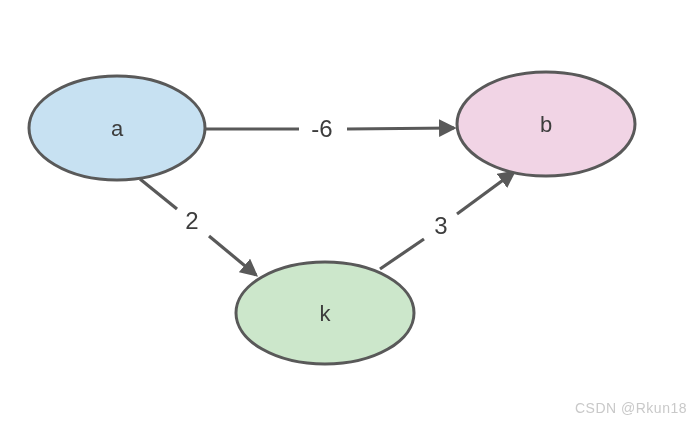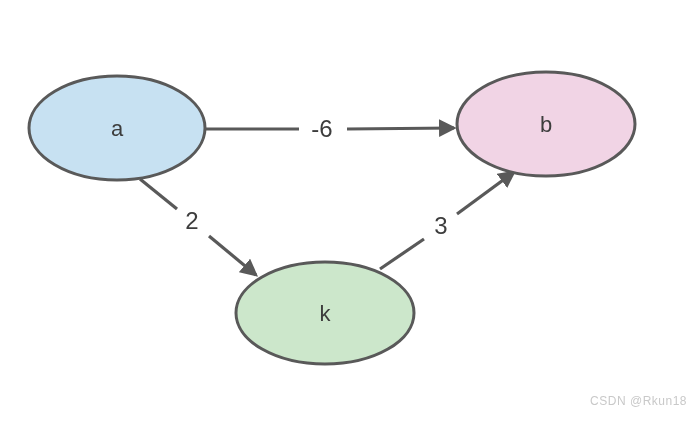--- a/index.html
+++ b/index.html
@@ -32,22 +32,22 @@
     text-anchor: middle;
   }
   .edge-label {
     font-size: 24px;
     fill: #3d3d3d;
     text-anchor: middle;
   }
   .watermark {
     position: absolute;
     right: 5px;
-    bottom: 13px;
-    font-size: 12px;
+    bottom: 5px;
+    font-size: 14px;
     color: #c9c9c9;
     letter-spacing: 0.5px;
     user-select: none;
   }
 </style>
 </head>
 <body>
 
 <div class="canvas">
   <svg width="692" height="421" viewBox="0 0 692 421">

